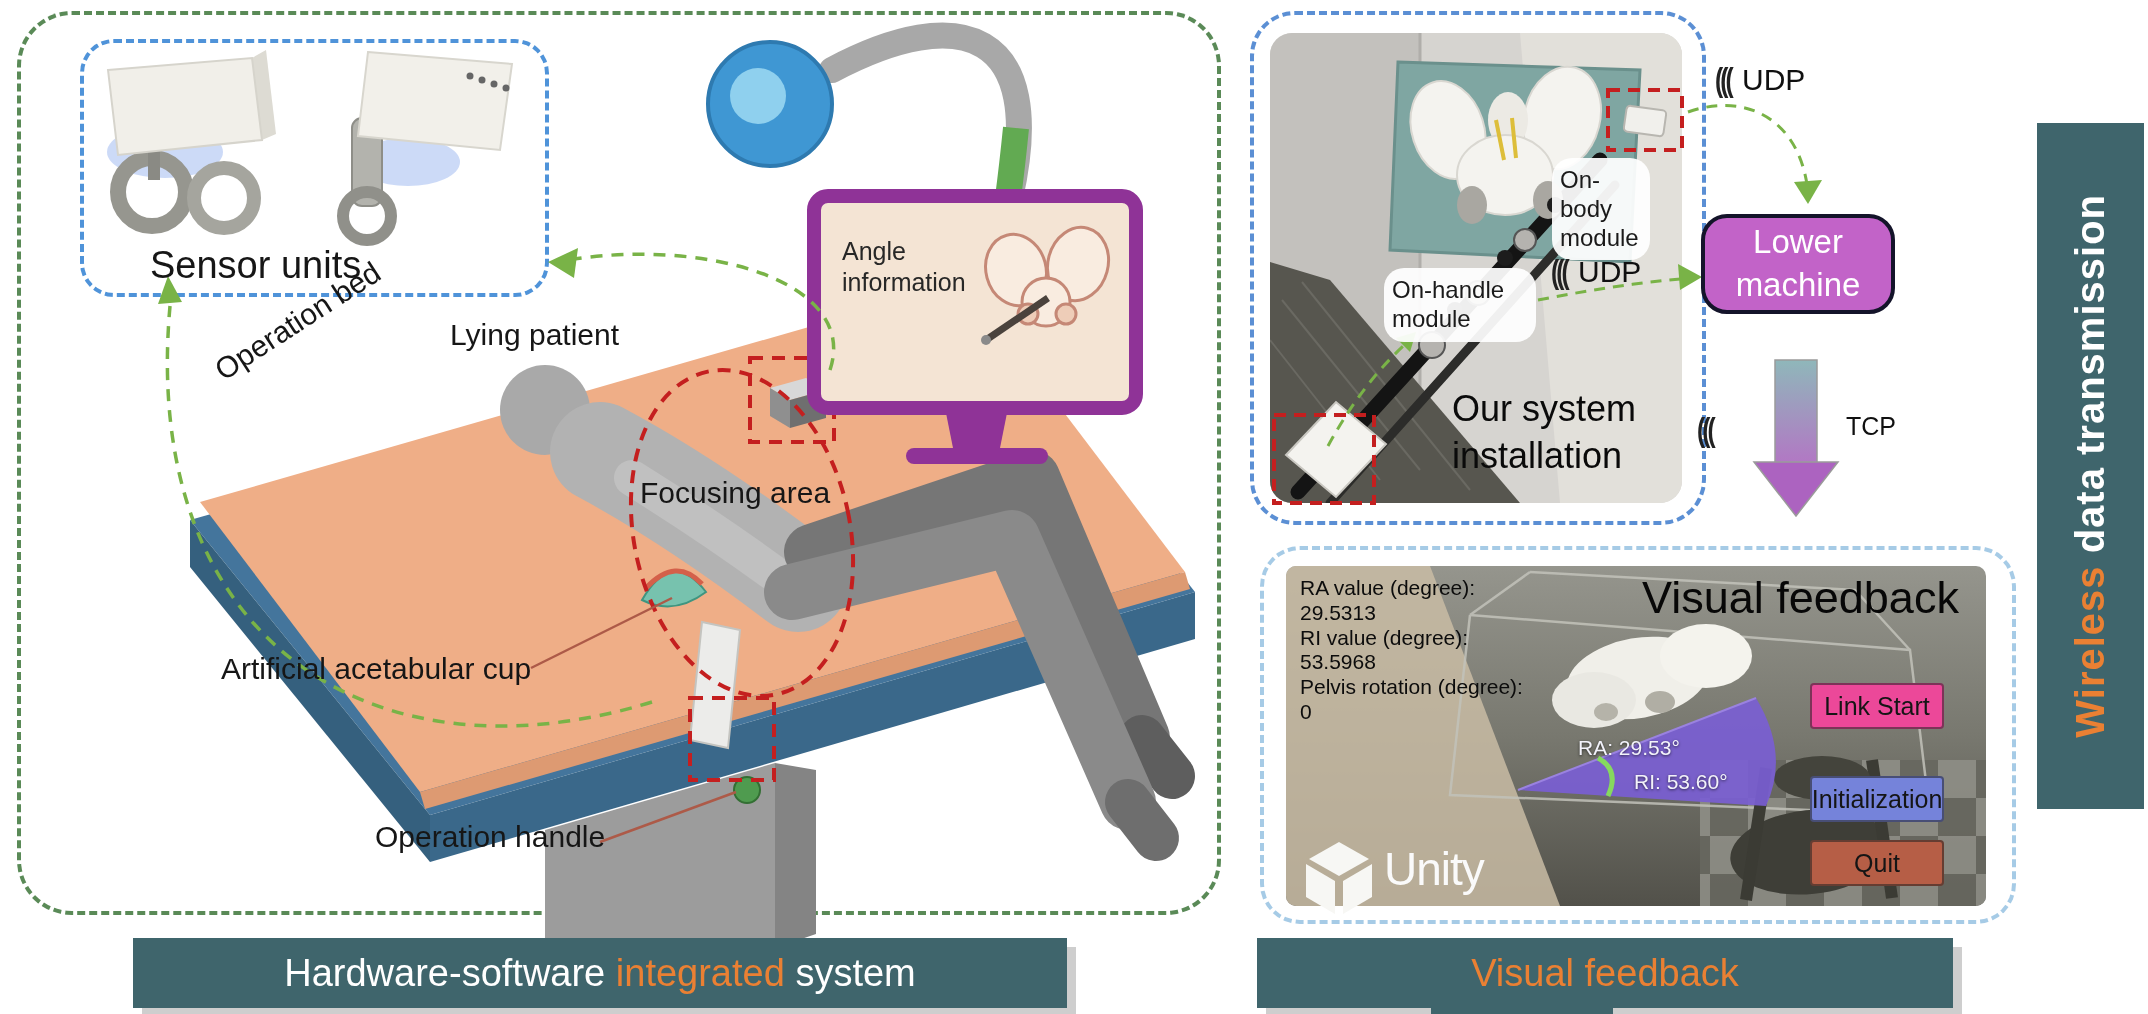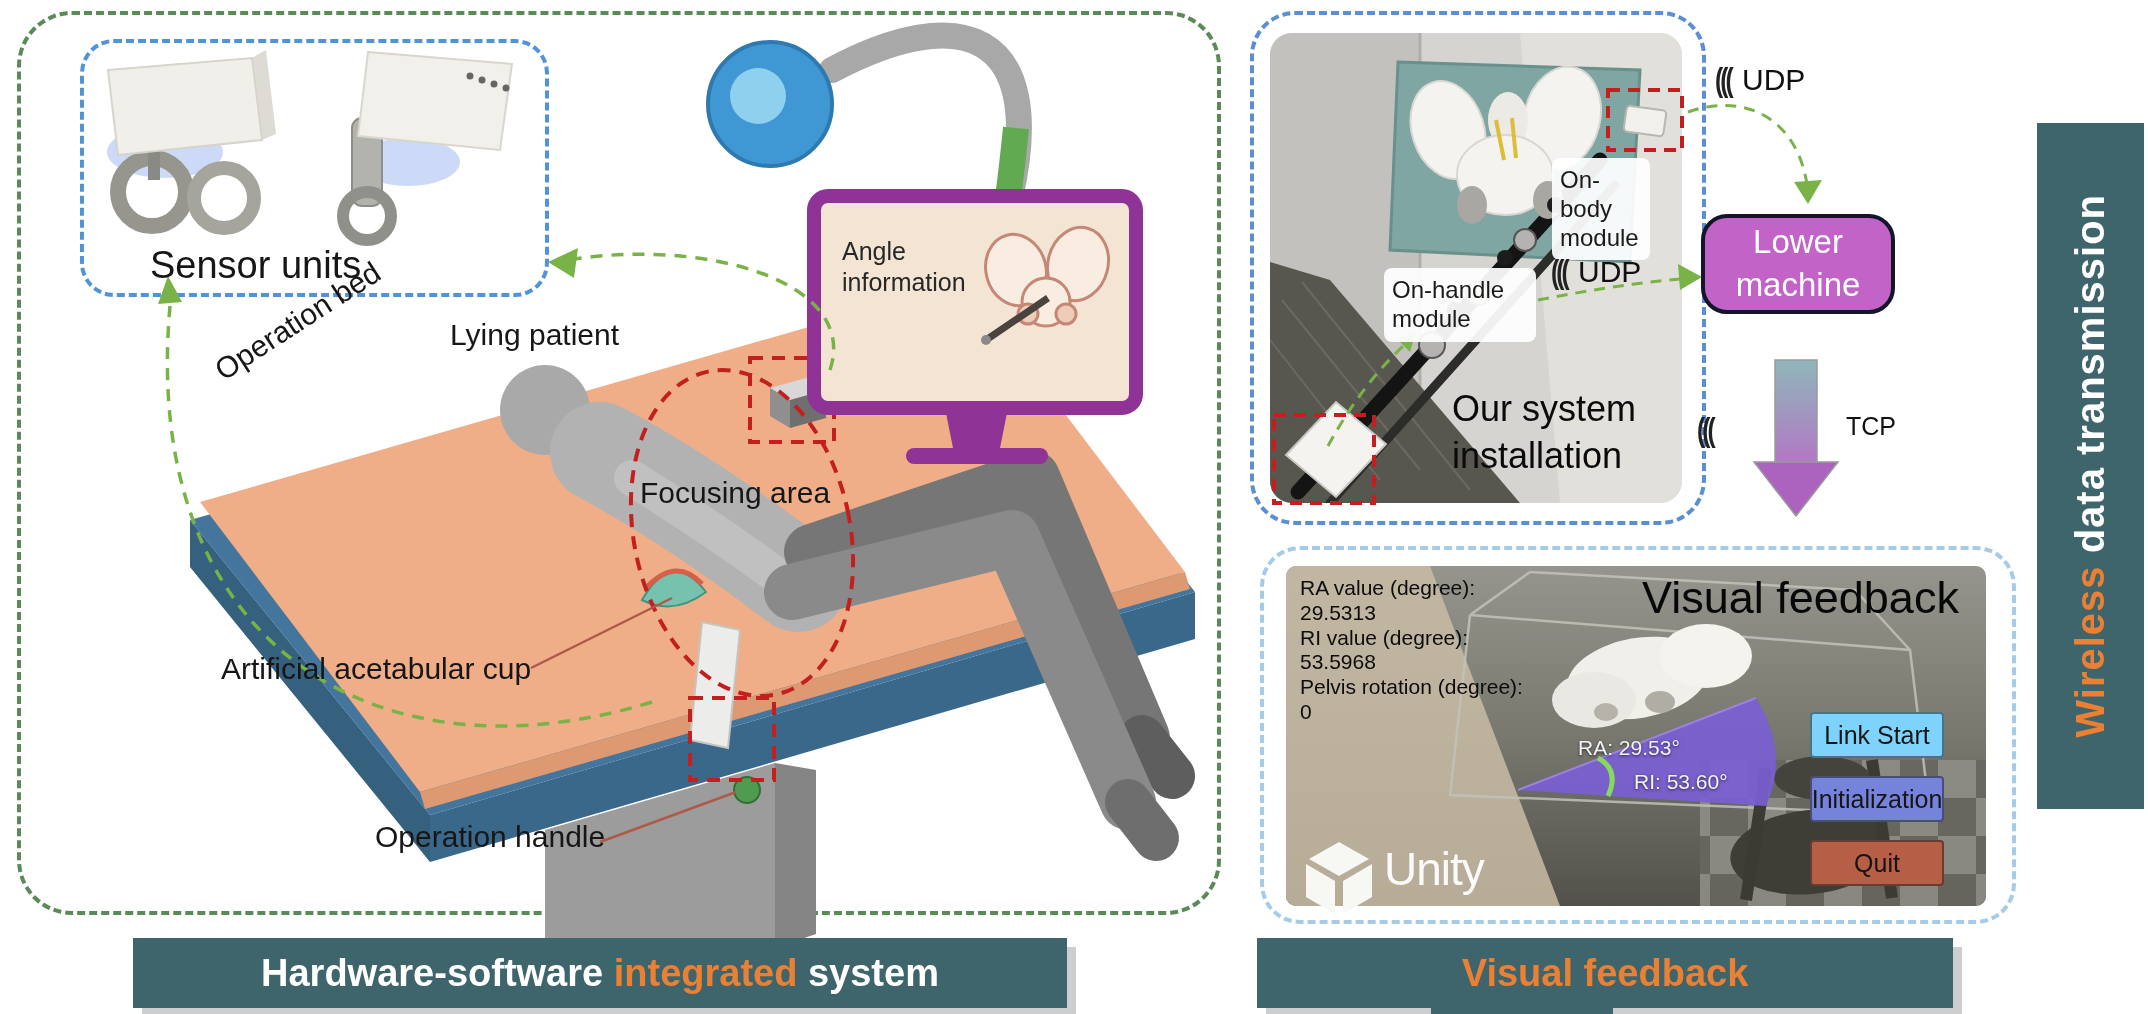--- a/index.html
+++ b/index.html
@@ -18,21 +18,21 @@
 
   .label{position:absolute;font-size:30px;color:#161616;white-space:nowrap;z-index:10}
   #sensor-units-label{left:150px;top:244px;font-size:38px}
   #operation-bed-label{left:218px;top:356px;transform:rotate(-33deg);transform-origin:left center}
   #lying-patient-label{left:450px;top:318px}
   #focusing-area-label{left:640px;top:476px}
   #cup-label{left:221px;top:652px}
   #handle-label{left:375px;top:820px}
   #monitor-text{left:842px;top:236px;width:160px;white-space:normal;font-size:25px;line-height:1.25;color:#272727}
 
-  .photo-tag{position:absolute;background:rgba(255,255,255,.93);border-radius:8px;
+  .photo-tag{position:absolute;background:rgba(255,255,255,.93);border-radius:20px;
     font-size:24px;line-height:1.2;color:#1a1a1a;padding:8px;z-index:10;white-space:normal}
   #on-body-tag{left:1552px;top:158px;width:98px}
   #on-handle-tag{left:1384px;top:268px;width:152px}
   #install-caption{left:1452px;top:386px;width:250px;font-size:36px;line-height:1.3;white-space:normal;z-index:10;position:absolute;color:#0a0a0a}
 
   .proto-label{position:absolute;z-index:10;font-size:30px;color:#101010;display:flex;align-items:center}
   .wifi{font-weight:700;letter-spacing:-4px;display:inline-block;transform:scaleX(.72);margin-right:8px;font-size:34px;color:#222}
   #udp-top{left:1712px;top:60px}
   #udp-mid{left:1548px;top:252px}
   #tcp-wifi{left:1694px;top:410px}
@@ -43,28 +43,28 @@
     text-align:center;color:#fff;font-size:33px;line-height:1.3;z-index:10;padding:8px 14px}
 
   
   #hud{position:absolute;left:1300px;top:576px;z-index:10;font-size:21px;line-height:1.18;color:#0c0c0c}
   #vf-title{position:absolute;left:1642px;top:572px;z-index:10;font-size:45px;color:#070707}
   .cone-tag{position:absolute;z-index:10;font-size:21px;color:#f2f2fa;text-shadow:0 1px 3px rgba(0,0,0,.65)}
   #cone-ra{left:1578px;top:736px}
   #cone-ri{left:1634px;top:770px}
   .unity-btn{position:absolute;left:1810px;width:134px;height:46px;z-index:10;display:flex;align-items:center;
     justify-content:center;font-size:25px;color:#151515;border:2px solid rgba(35,35,35,.55);border-radius:4px}
-  #btn-link{top:712px;background:#7dd3fc}
+  #btn-link{top:683px;background:#ec4899}
   #btn-init{top:776px;background:#7583da}
   #btn-quit{top:840px;background:#b65e46}
   #unity-word{position:absolute;left:1384px;top:842px;z-index:10;font-size:46px;font-weight:normal;color:#fafafa;letter-spacing:-1px}
 
   
   .banner{position:absolute;background:#3f656c;z-index:10;display:flex;align-items:center;justify-content:center;
-    font-size:38px;font-weight:bold;color:#fff;box-shadow:9px 9px 0 rgba(190,190,190,.75);white-space:nowrap}
+    font-size:38px;font-weight:normal;color:#fff;box-shadow:9px 9px 0 rgba(190,190,190,.75);white-space:nowrap}
   #banner-left{left:133px;top:938px;width:934px;height:70px}
   #banner-right{left:1257px;top:938px;width:696px;height:70px}
   .hl{color:#ea8033;white-space:pre}
   .wh{color:#ffffff;white-space:pre}
   #side-banner{position:absolute;left:2037px;top:123px;width:107px;height:686px;background:#3f656c;z-index:10;
     display:flex;align-items:center;justify-content:center;box-shadow:none}
   #side-banner .vtext{writing-mode:vertical-rl;transform:rotate(180deg);font-size:40px;font-weight:bold;letter-spacing:1px;white-space:nowrap}
   #footer-strip{position:absolute;left:1431px;top:1006px;width:182px;height:8px;background:#3f656c;z-index:10}
 </style>
 </head>

